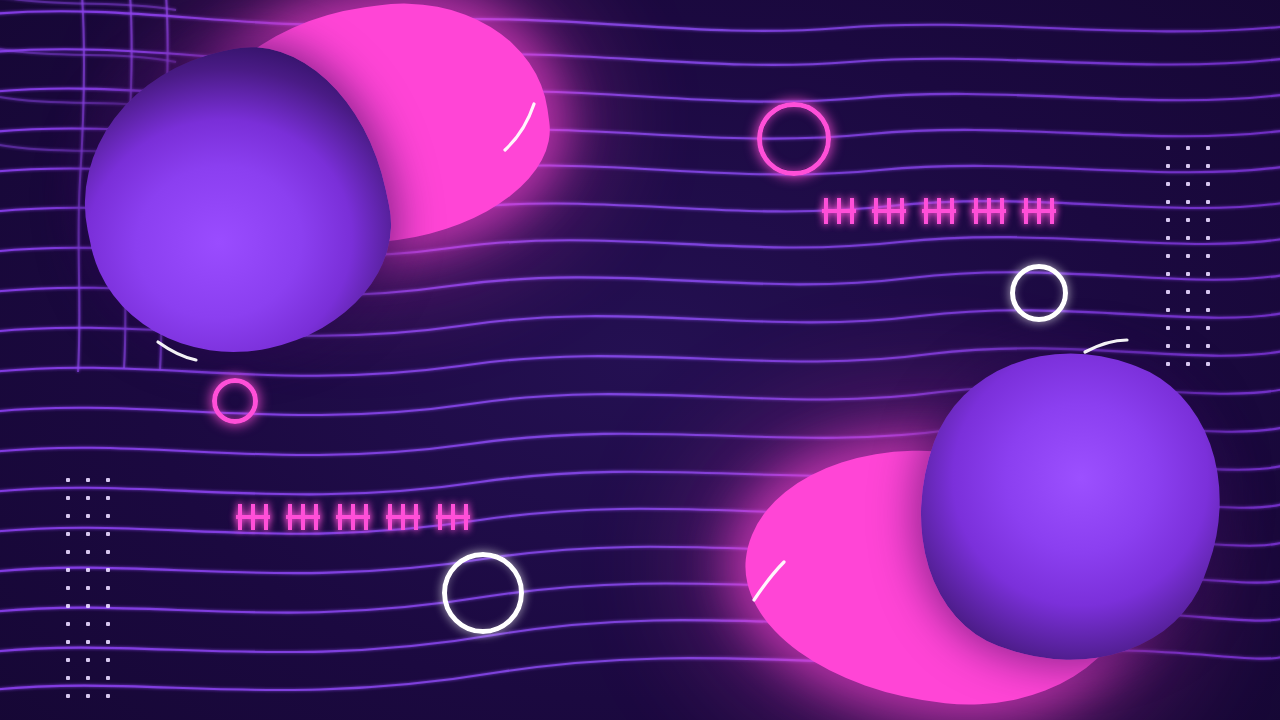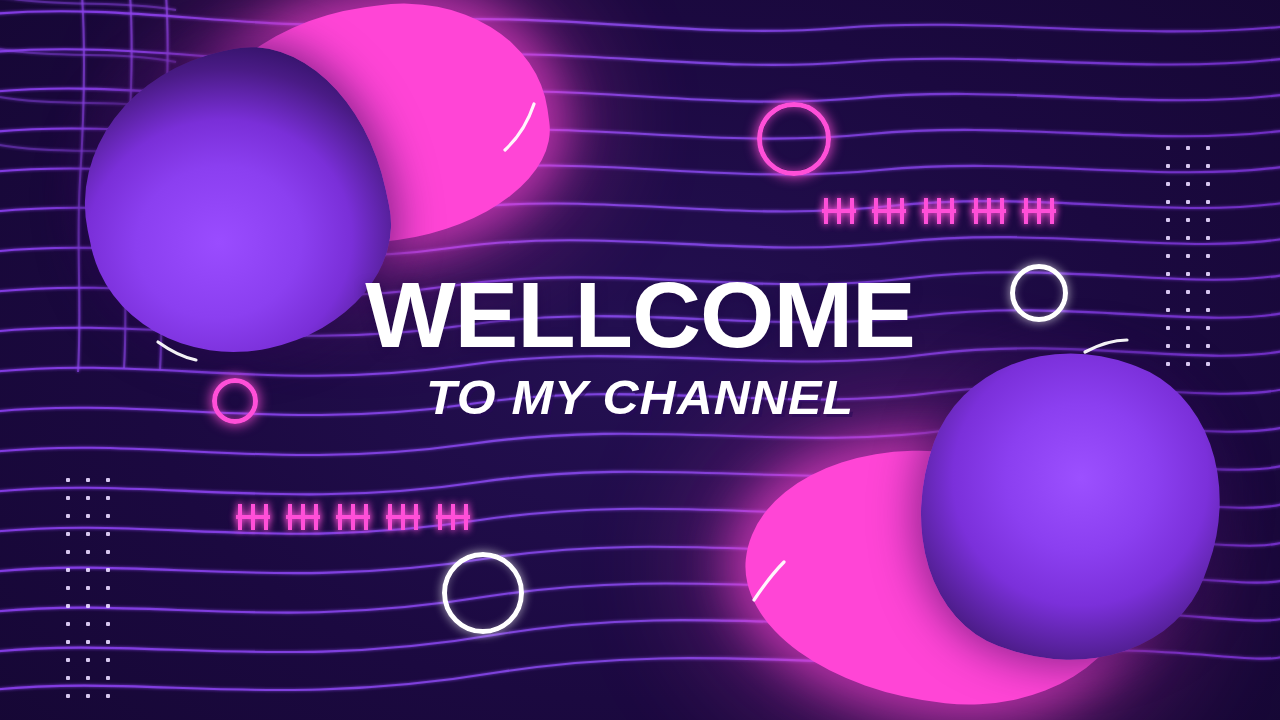--- a/index.html
+++ b/index.html
@@ -412,18 +412,14 @@
 
   <svg class="arcs" viewBox="0 0 1280 720">
     <g stroke="#ffffff" fill="none" stroke-linecap="round" opacity="0.95">
       <path d="M534,104 C528,122 518,138 505,150" stroke-width="3.2"></path>
       <path d="M158,342 C172,352 186,358 196,360" stroke-width="3.2"></path>
       <path d="M1085,352 C1100,344 1115,340 1127,340" stroke-width="3.2"></path>
       <path d="M784,562 C772,574 762,588 754,600" stroke-width="3.2"></path>
     </g>
   </svg>
 
-  <div class="text-block">
-    <h1 class="title">WELLCOME</h1>
-    <h2 class="subtitle">TO MY CHANNEL</h2>
-  </div>
 
 </div>
 
 </body></html>

